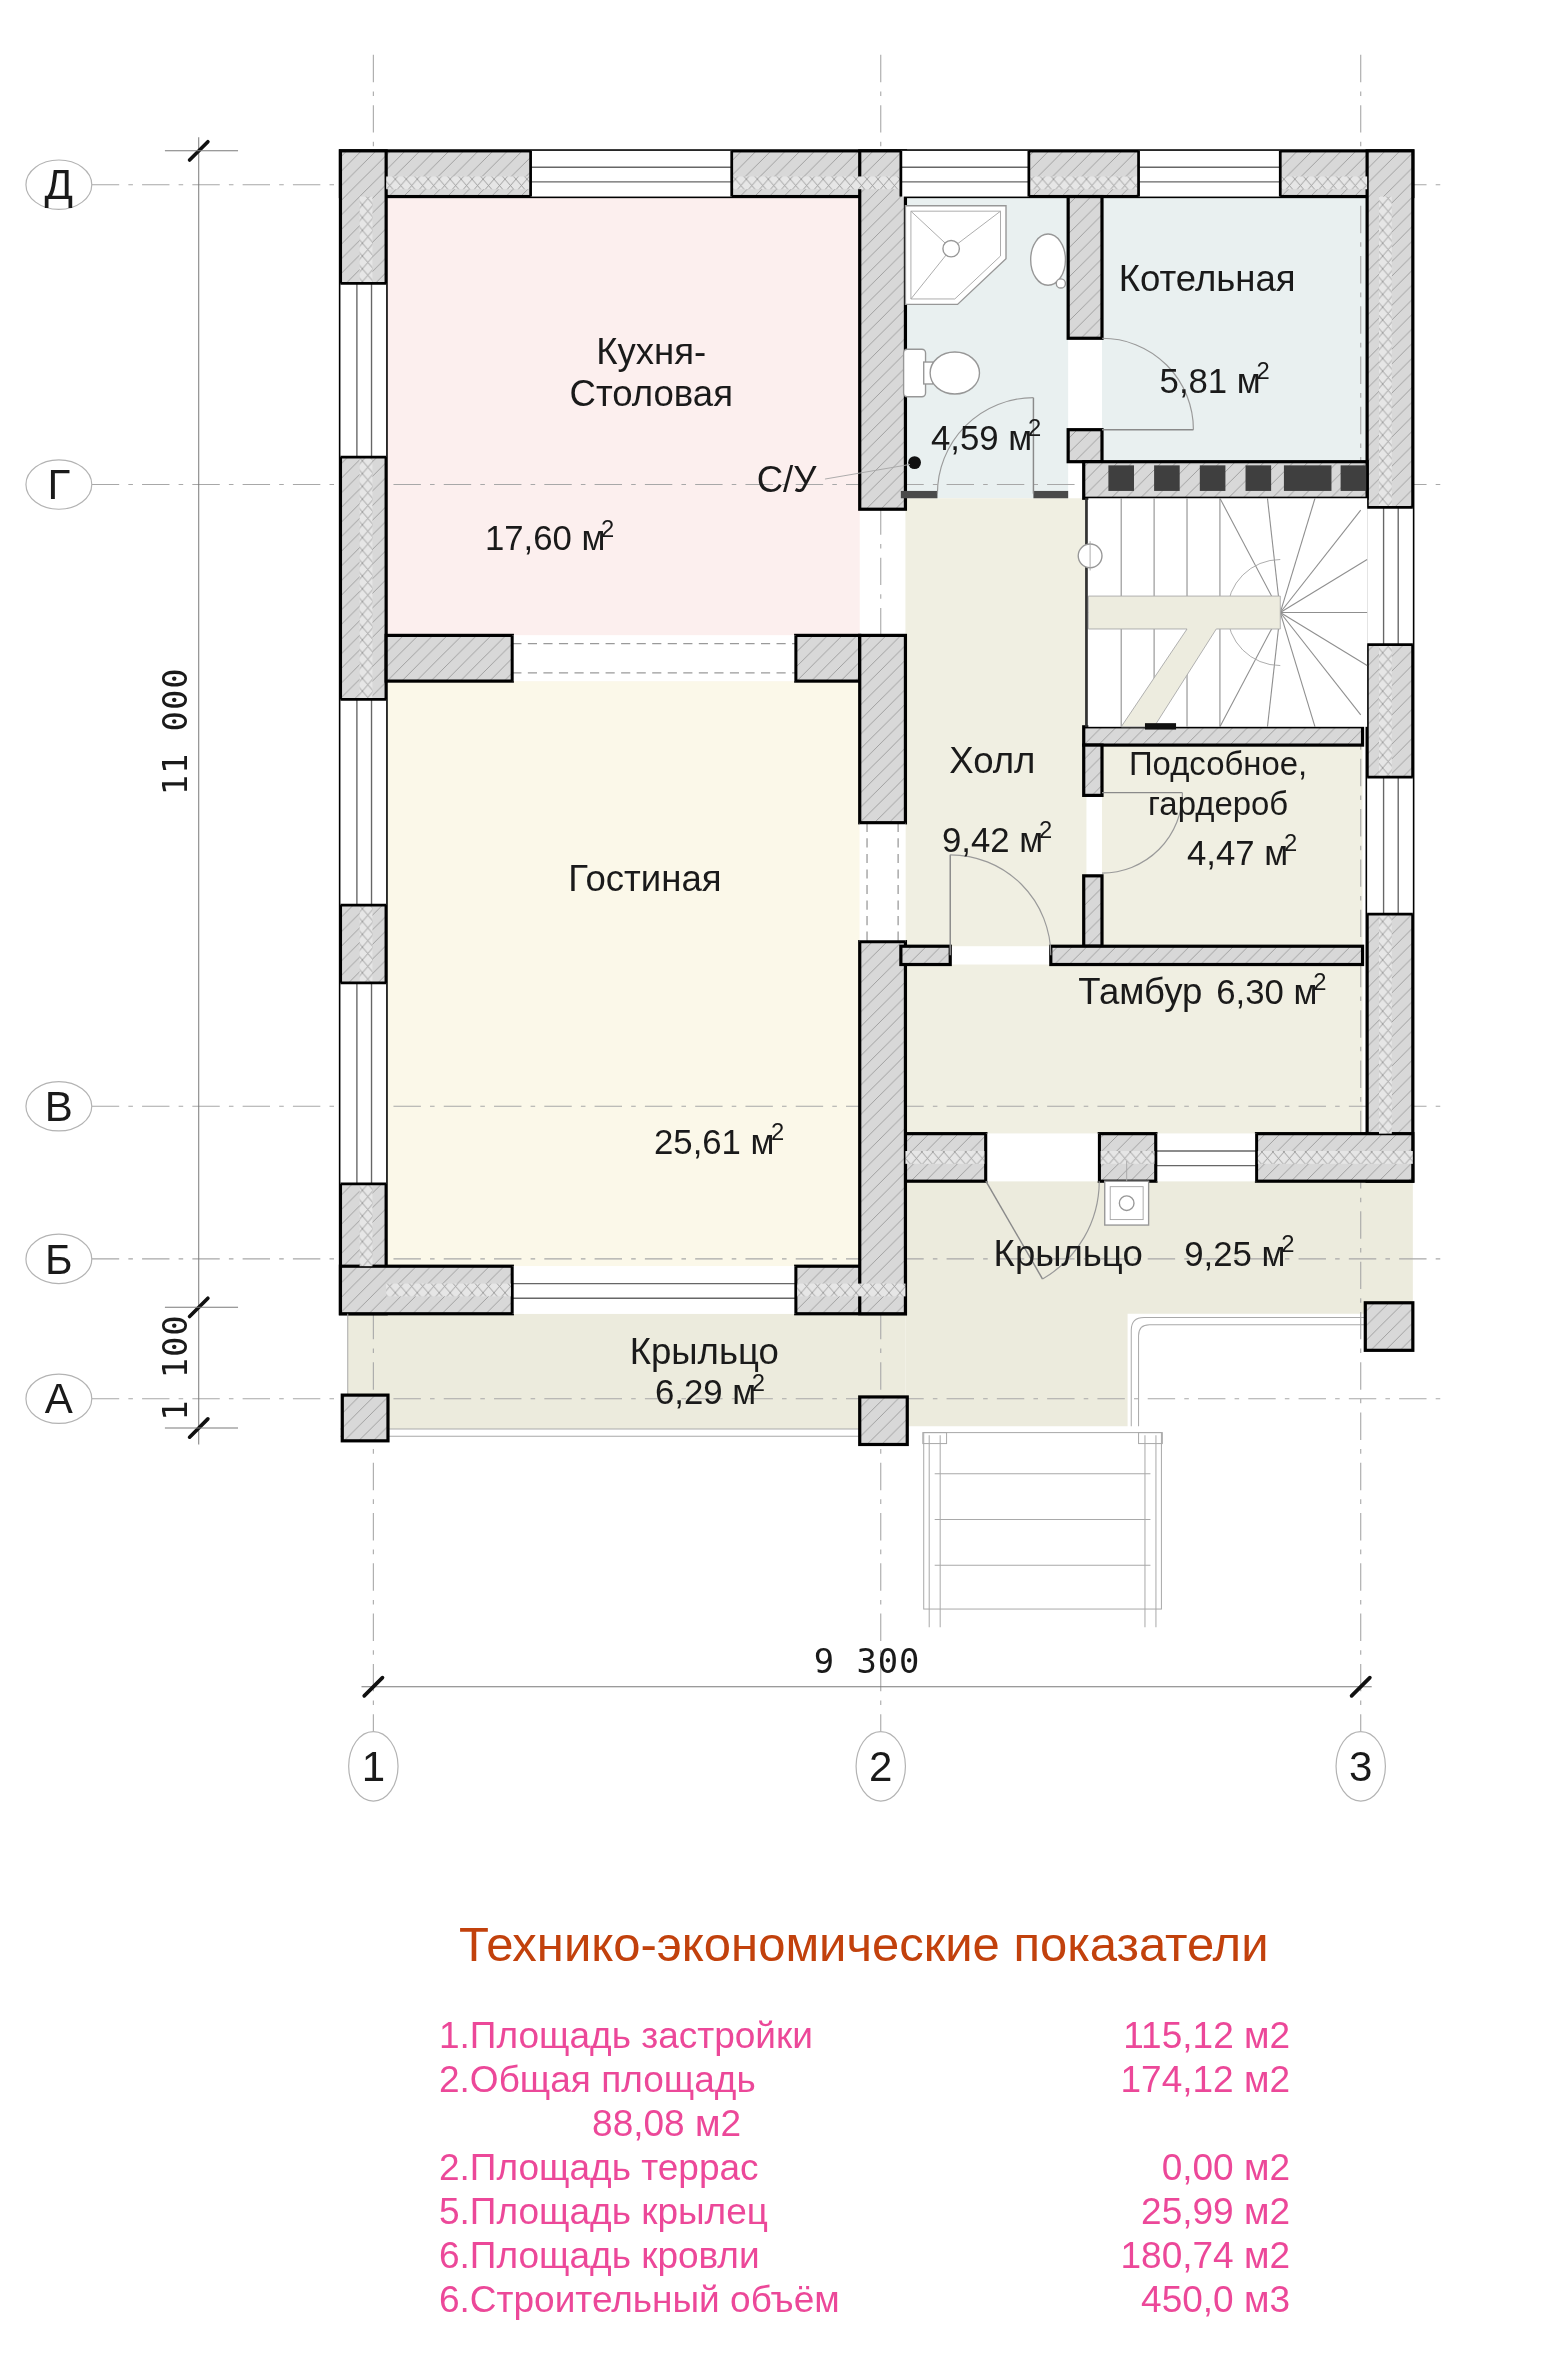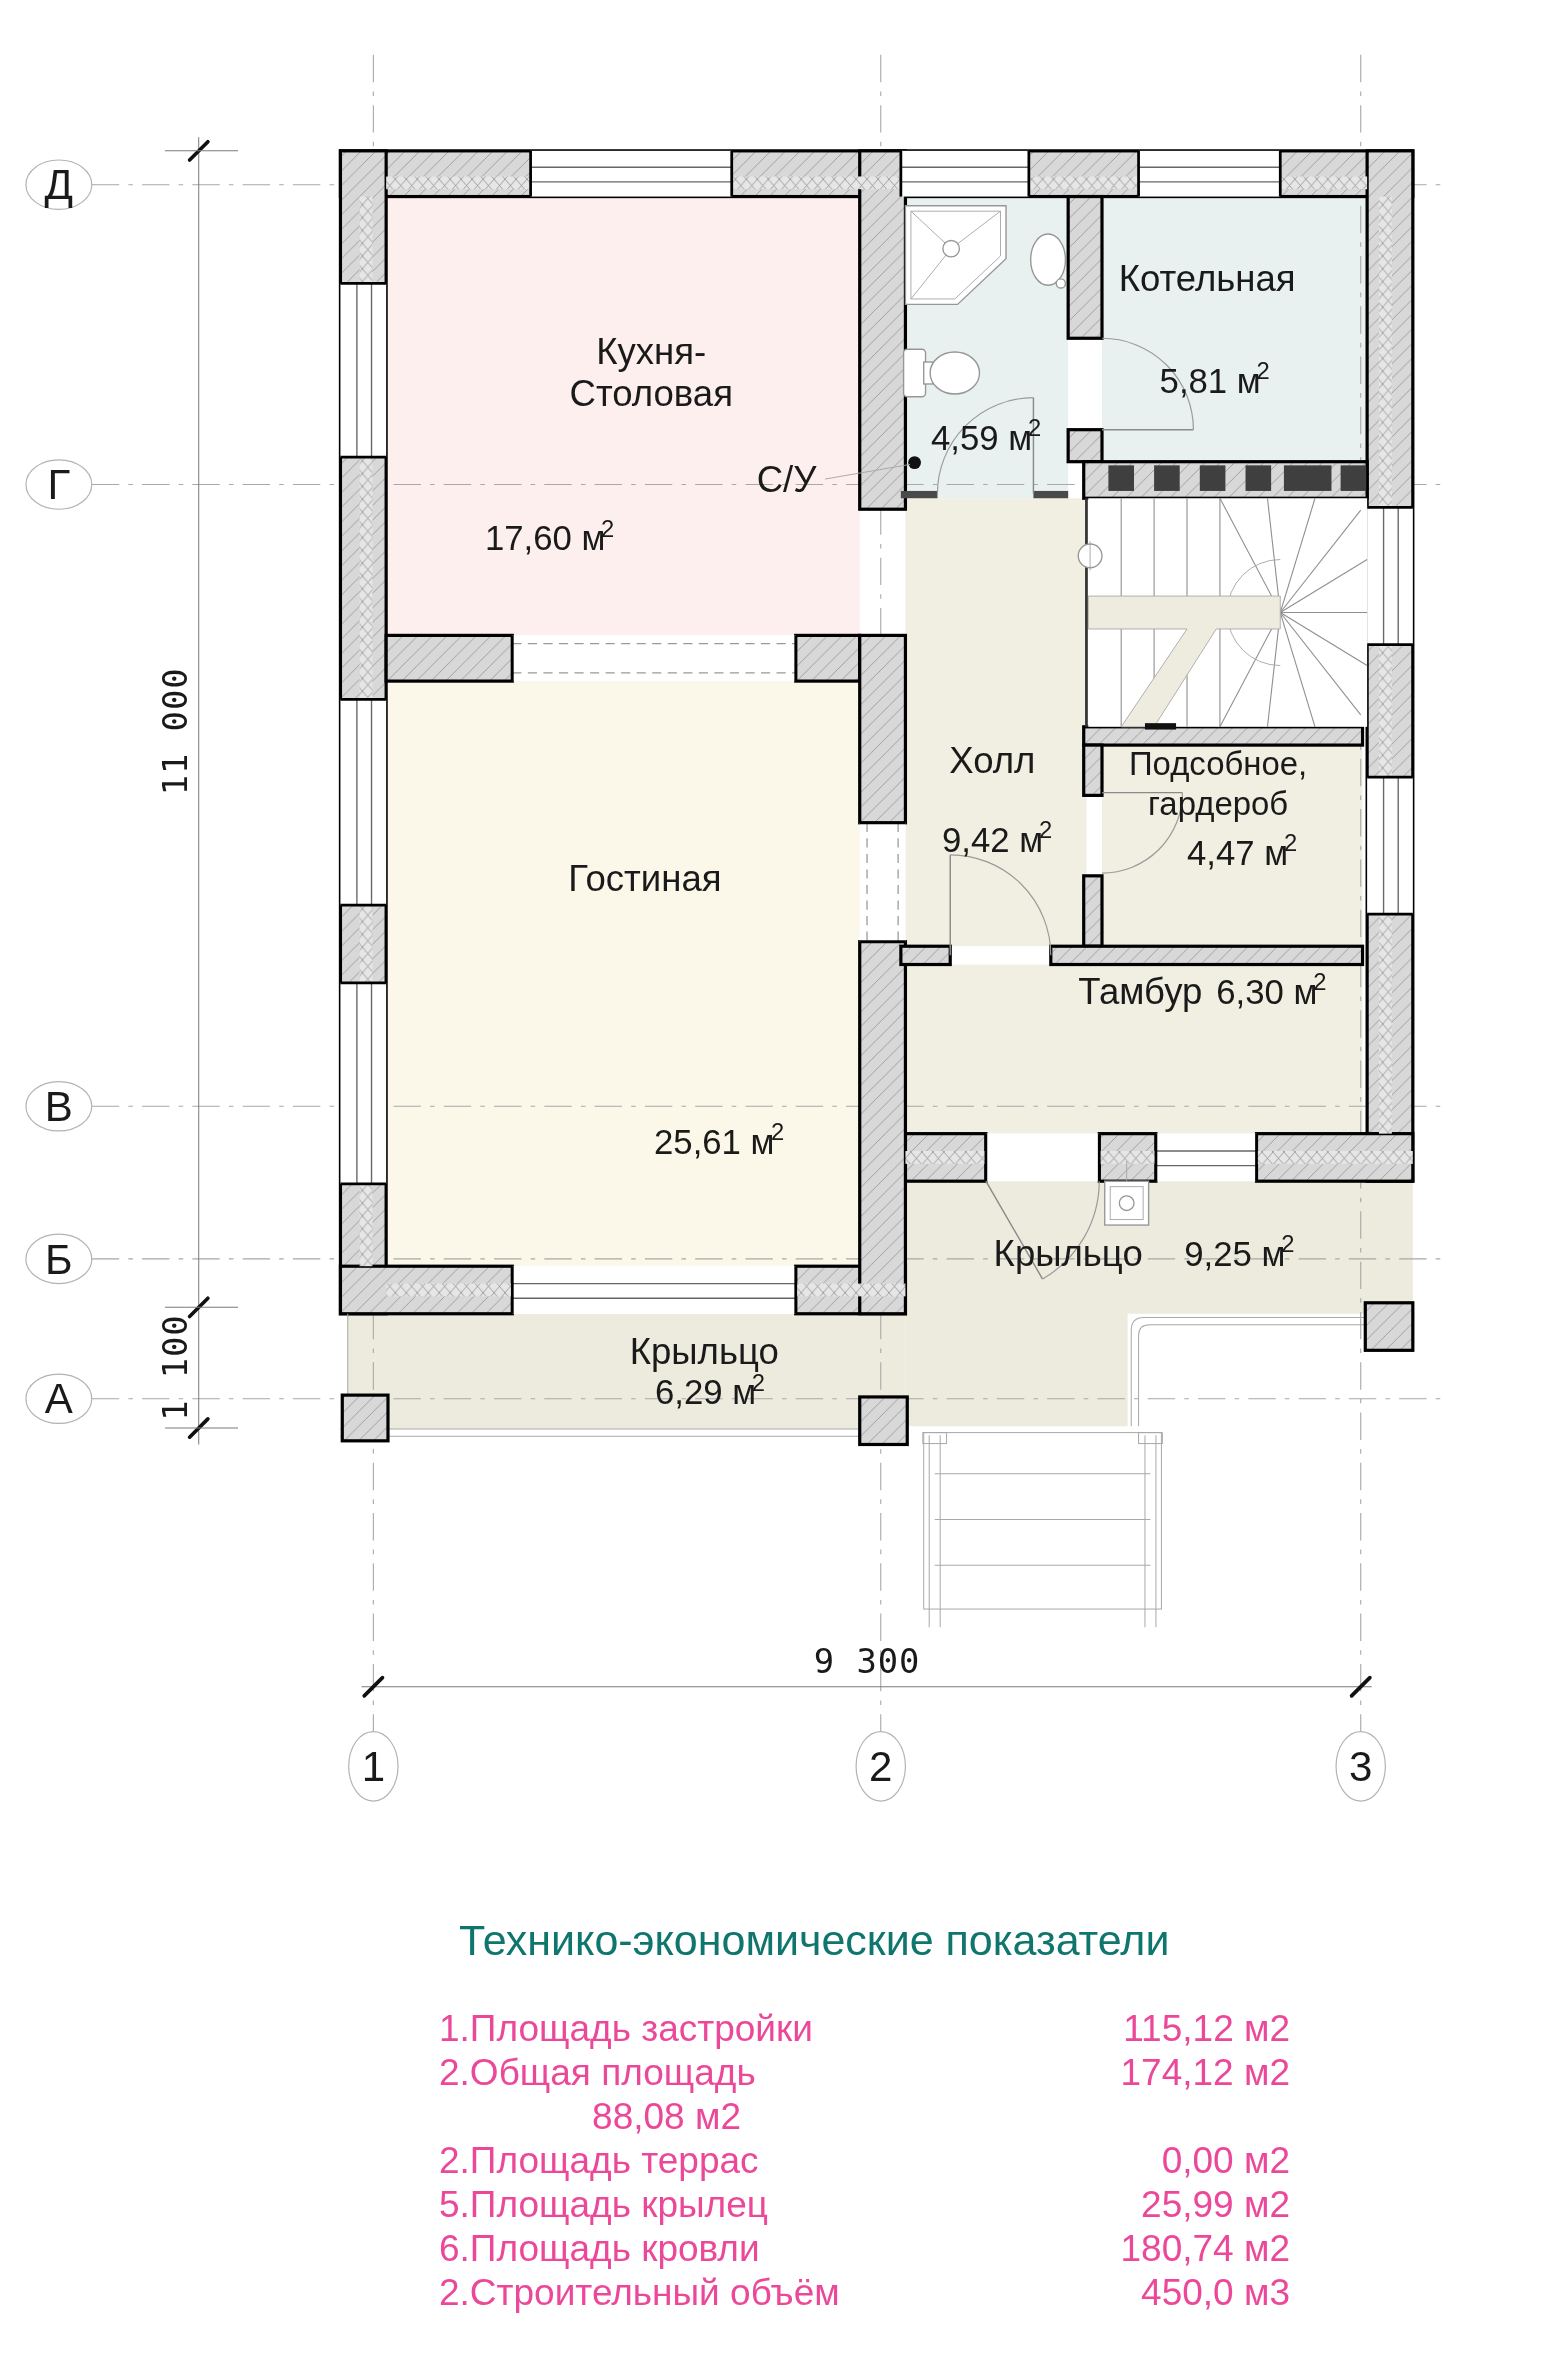--- a/index.html
+++ b/index.html
@@ -21,21 +21,21 @@
   .doorarc{stroke:#9a9a9a;stroke-width:1.3;fill:none;}
   .doorleaf{stroke:#8a8a8a;stroke-width:1.6;}
   .stairline{stroke:#8f8f8f;stroke-width:1.2;}
   .tick{stroke:#111;stroke-width:4;stroke-linecap:round;}
   .dimline{stroke:#7a7a7a;stroke-width:1.1;}
   .bubble{fill:#fff;stroke:#b3b3b3;stroke-width:1.3;}
   .edge{stroke:#a9a9a9;stroke-width:1.1;fill:none;}
   .opening-dash{stroke:#9a9a9a;stroke-width:1.4;stroke-dasharray:10 7;}
   .jamb{stroke:#000;stroke-width:3;}
   #tep{position:absolute;left:439px;top:1916px;width:878px;}
-  #tep .tep-title{font-size:43px;color:#0f766e;margin:0 0 42px 20px;}
+  #tep .tep-title{font-size:49px;color:#c2410c;margin:0 0 42px 20px;}
   #tep .tep-row{display:flex;font-size:37px;color:#ec4899;line-height:44px;}
   #tep .tep-label{width:549px;}
   #tep .tep-value{width:302px;text-align:right;}
 </style>
 </head>
 <body>
 
 <svg width="1543" height="2377" viewBox="0 0 1687 2600">
   <defs>
     <pattern id="hatchWall" patternUnits="userSpaceOnUse" width="16" height="16">
@@ -405,17 +405,17 @@
   </div>
   <div class="tep-row">
     <span class="tep-label">5.Площадь крылец</span>
     <span class="tep-value">25,99 м2</span>
   </div>
   <div class="tep-row">
     <span class="tep-label">6.Площадь кровли</span>
     <span class="tep-value">180,74 м2</span>
   </div>
   <div class="tep-row">
-    <span class="tep-label">2.Строительный объём</span>
+    <span class="tep-label">6.Строительный объём</span>
     <span class="tep-value">450,0 м3</span>
   </div>
 </div>
 
 
 </body></html>

